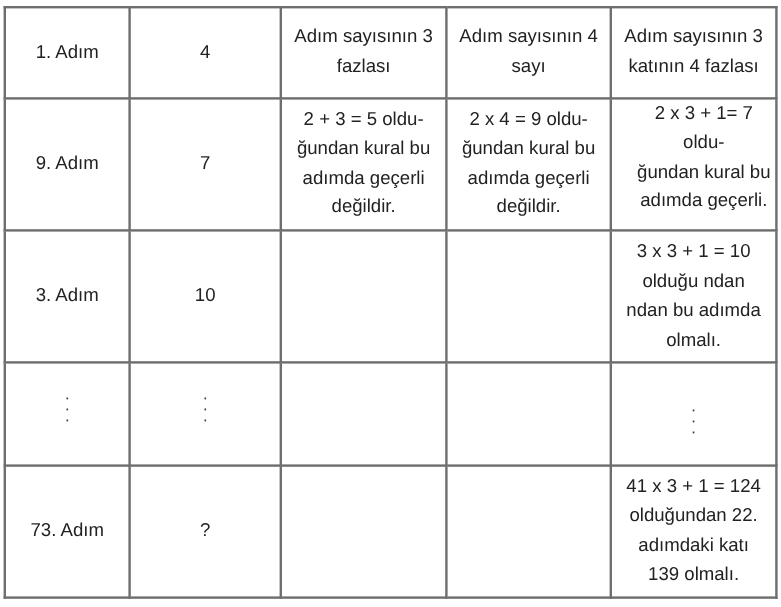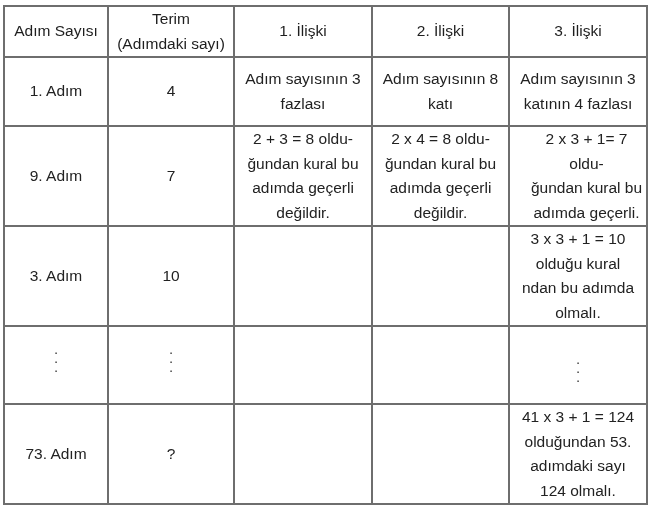--- a/index.html
+++ b/index.html
@@ -51,78 +51,68 @@
 
 <table class="steps">
   <colgroup>
     <col style="width:104px">
     <col style="width:126px">
     <col style="width:138px">
     <col style="width:137px">
     <col style="width:138px">
   </colgroup>
   <tbody>
-      <tr style="height:50px">
-    <th>Adım Sayısı</th>
-    <th>
-      <span>Terim</span><br>
-      <span>(Adımdaki sayı)</span>
-    </th>
-    <th>1. İlişki</th>
-    <th>2. İlişki</th>
-    <th>3. İlişki</th>
-  </tr>
 
   <tr style="height:69px">
     <td>1. Adım</td>
     <td>4</td>
     <td class="g">
       <span>Adım sayısının 3</span><br>
       <span>fazlası</span>
     </td>
     <td class="g">
-      <span>Adım sayısının 8</span><br>
-      <span>katı</span>
+      <span>Adım sayısının 4</span><br>
+      <span>sayı</span>
     </td>
     <td class="g">
       <span>Adım sayısının 3</span><br>
       <span>katının 4 fazlası</span>
     </td>
   </tr>
 
   <tr style="height:98px">
     <td>9. Adım</td>
     <td>7</td>
     <td class="r">
-      <span class="k">2</span><span> + 3 = 8 oldu-</span><br>
+      <span class="k">2</span><span> + 3 = 5 oldu-</span><br>
       <span>ğundan kural bu</span><br>
       <span>adımda geçerli</span><br>
       <span>değildir.</span>
     </td>
     <td class="r">
-      <span class="k">2</span><span> x 4 = 8 oldu-</span><br>
+      <span class="k">2</span><span> x 4 = 9 oldu-</span><br>
       <span>ğundan kural bu</span><br>
       <span>adımda geçerli</span><br>
       <span>değildir.</span>
     </td>
     <td class="g" style="vertical-align:top; padding-top:0;padding-left:20px;">
       <span class="k">2</span><span> x 3 + 1= 7 oldu-</span><br>
       <span>ğundan kural bu</span><br>
       <span>adımda geçerli.</span>
     </td>
   </tr>
 
   <tr style="height:99px">
     <td>3. Adım</td>
     <td>10</td>
     <td></td>
     <td></td>
     <td class="g">
       <span class="k">3</span><span> x 3 + 1 = 10</span><br>
-      <span>olduğu kural</span><br>
+      <span>olduğu ndan</span><br>
       <span>ndan bu adımda</span><br>
       <span>olmalı.</span>
     </td>
   </tr>
 
   <tr style="height:78px">
     <td>
       <span class="dots"><span>·</span><span>·</span><span>·</span></span>
     </td>
     <td>
@@ -135,19 +125,19 @@
     </td>
   </tr>
 
   <tr style="height:100px">
     <td>73. Adım</td>
     <td>?</td>
     <td></td>
     <td></td>
     <td class="g">
       <span class="k">41</span><span> x 3 + 1 = 124</span><br>
-      <span>olduğundan 53.</span><br>
-      <span>adımdaki sayı</span><br>
-      <span>124 olmalı.</span>
+      <span>olduğundan 22.</span><br>
+      <span>adımdaki katı</span><br>
+      <span>139 olmalı.</span>
     </td>
   </tr>
 </tbody>
   </table>
 
 </body></html>

